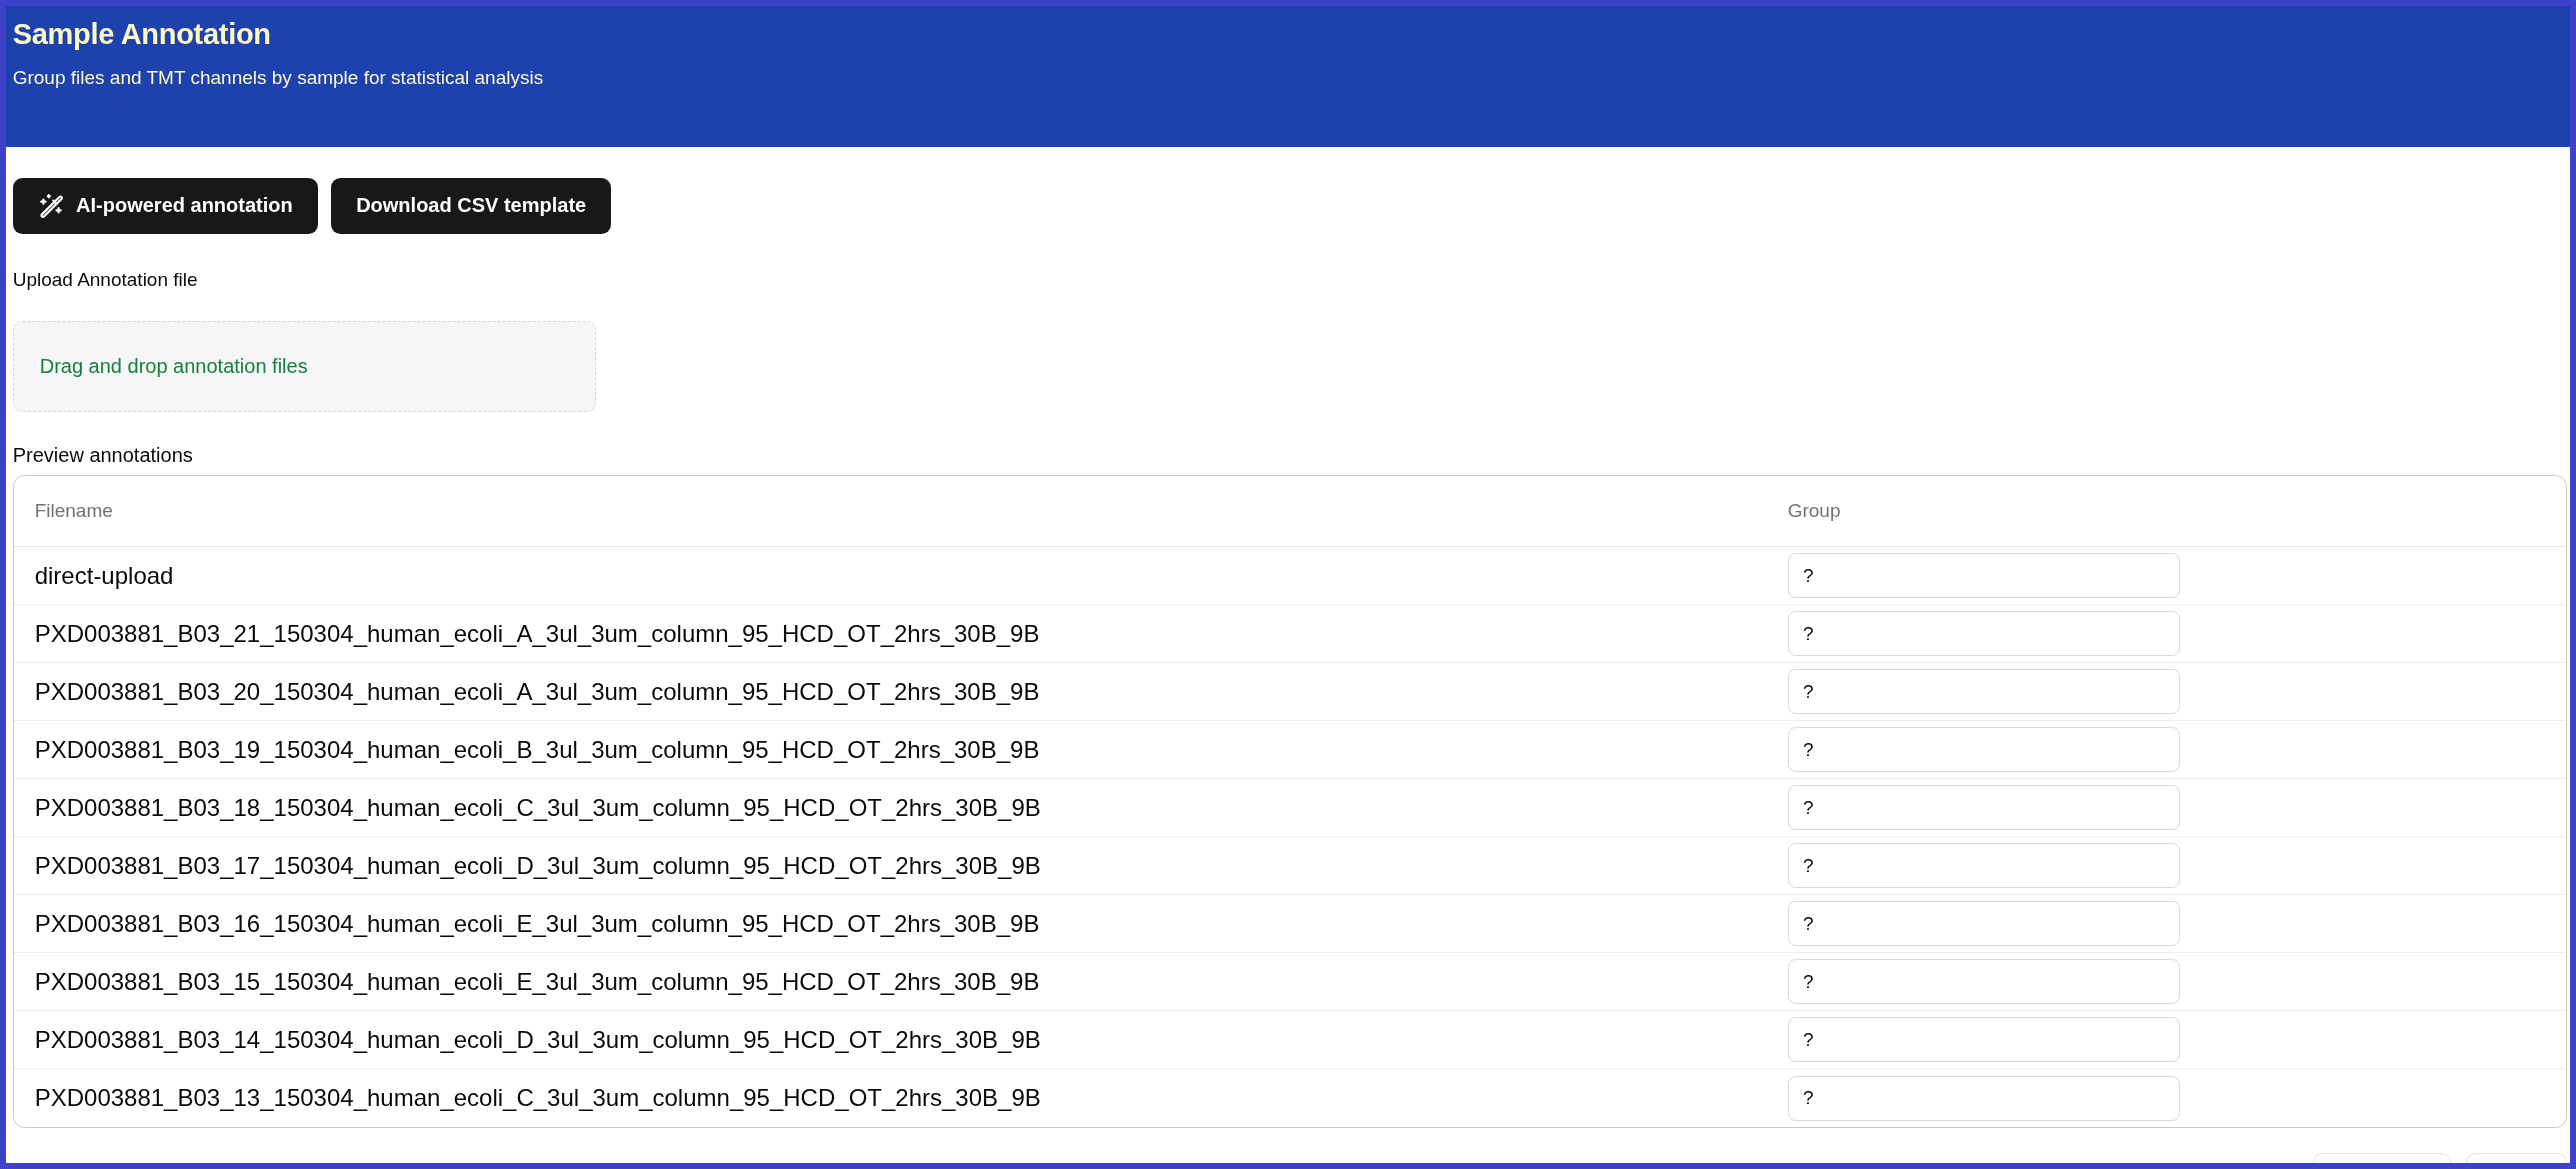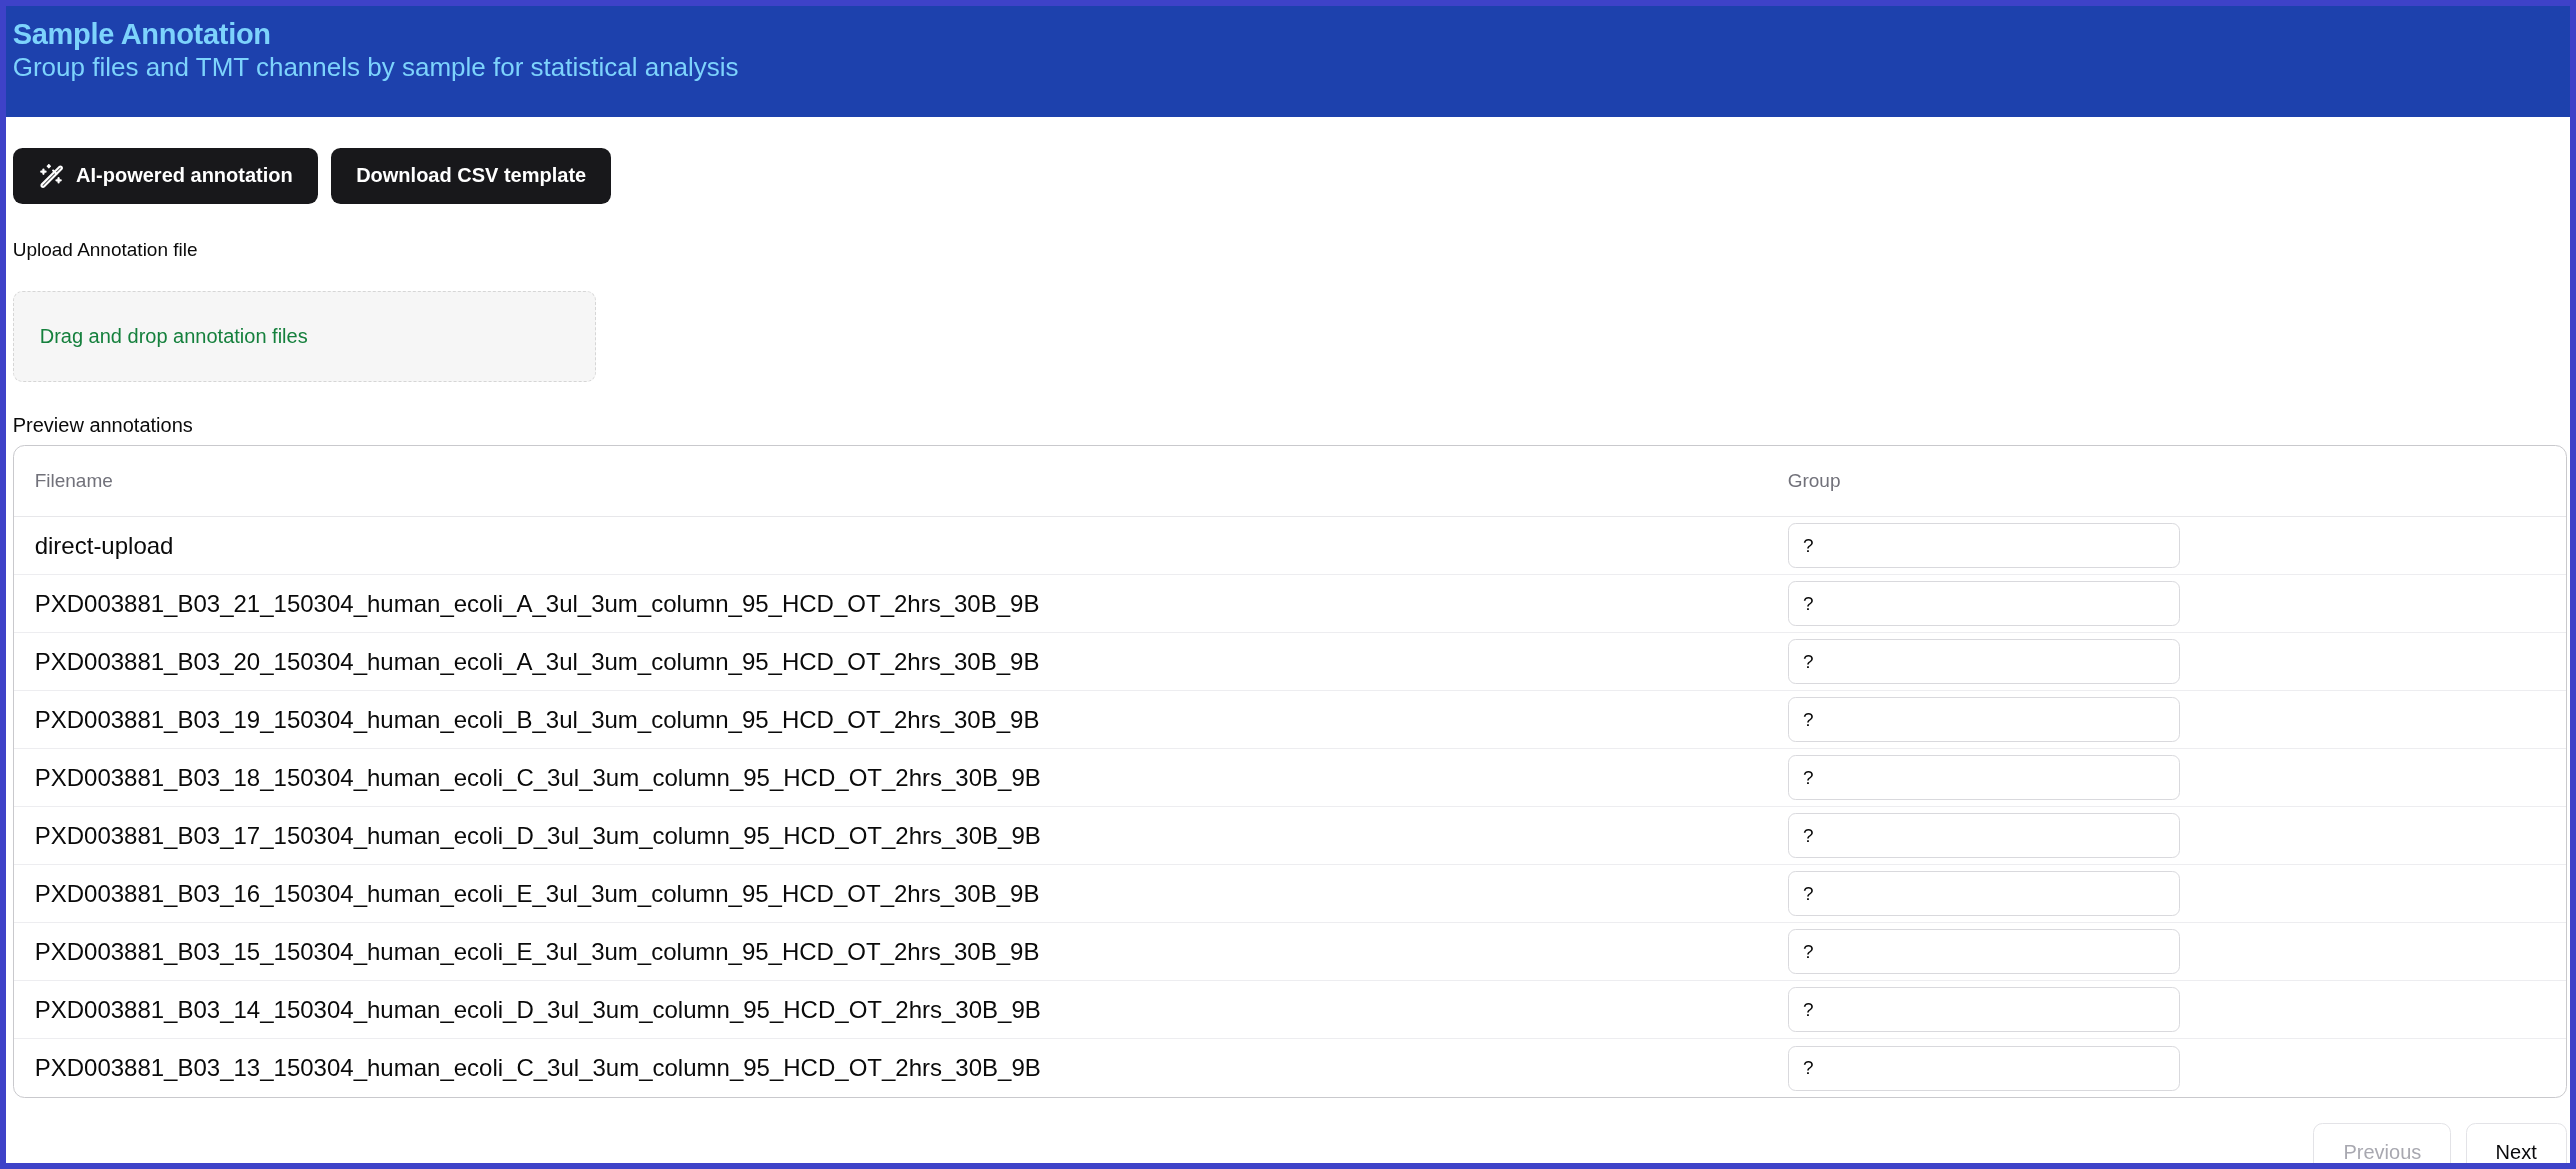--- a/index.html
+++ b/index.html
@@ -9,34 +9,34 @@
   .frame {
     position:relative;
     width:2576px; height:1169px;
     border:6.7px solid #3e42c8;
     background:#ffffff;
     overflow:hidden;
   }
 
   
   .hdr {
-    height:111px;
+    height:141px;
     background:#1d41ad;
-    color:#7dd3fc;
+    color:#fef9c3;
     padding:12.4px 15.3px 0 6.7px;
   }
   .hdr h1 {
     font-size:29px;
     font-weight:700;
     letter-spacing:-0.3px;
     line-height:32px;
   }
   .hdr p {
-    margin-top:6px;
-    font-size:26px;
+    margin-top:16px;
+    font-size:19px;
     font-weight:400;
     line-height:23px;
   }
 
   
   .main { padding:0 6.7px; }
 
   .toolbar { margin-top:30.5px; display:flex; gap:13.4px; }
   .btn-dark {
     display:inline-flex; align-items:center; gap:12.4px;

